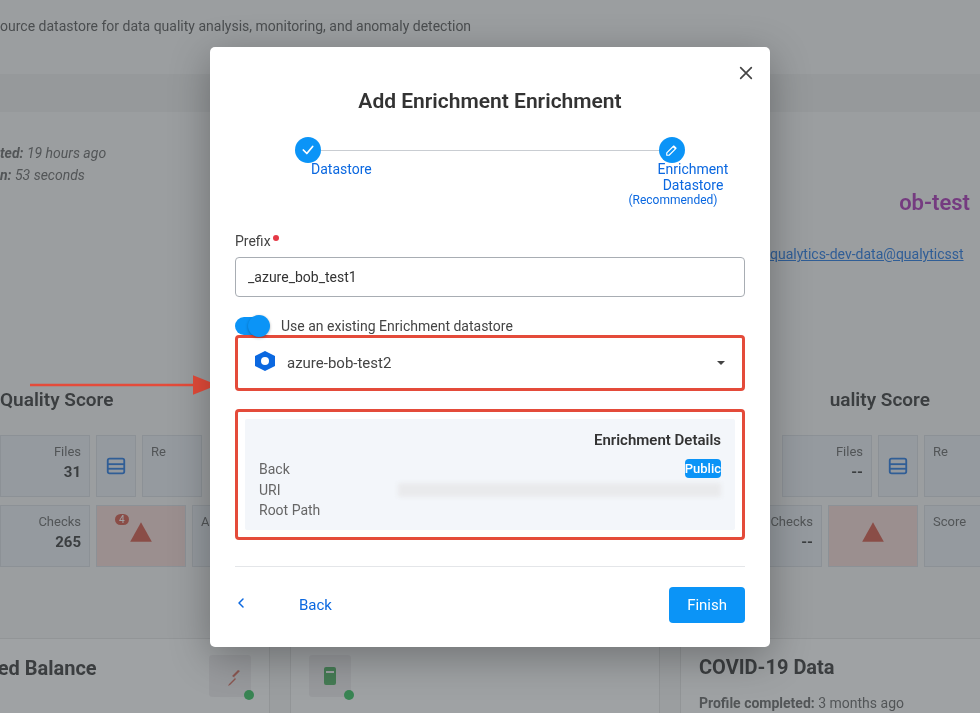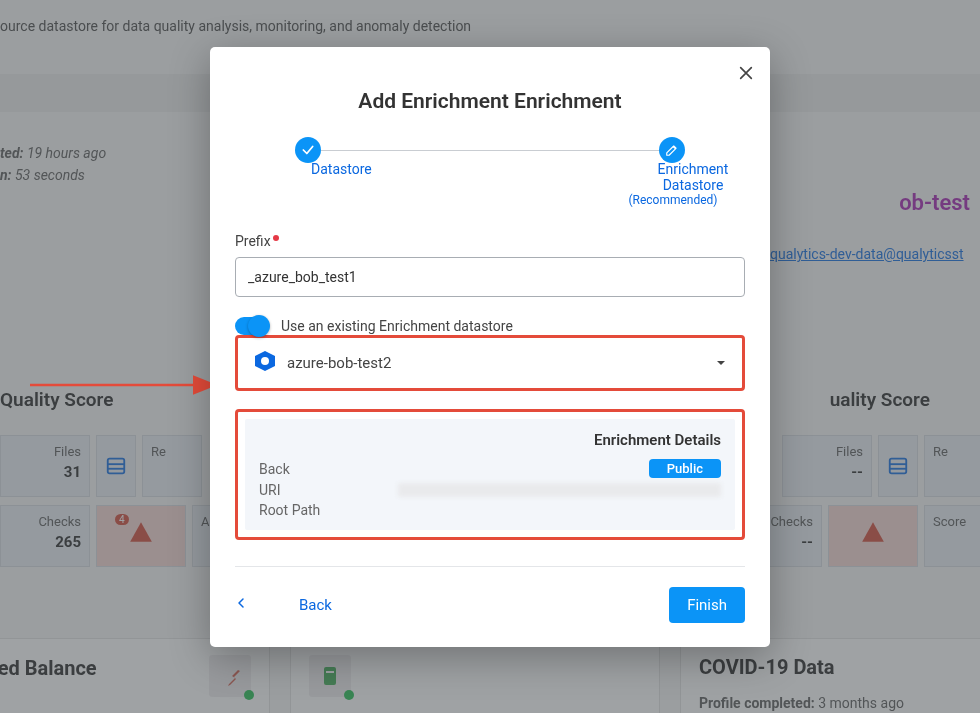--- a/index.html
+++ b/index.html
@@ -397,21 +397,21 @@
     }
 
     .detail-label {
       font-size: 14px;
       color: #666;
     }
 
     .badge-public {
       background: #0b94f7;
       color: #fff;
-      padding: 2px 18px;
+      padding: 2px 0;
       font-size: 13px;
       border-radius: 4px;
       font-weight: 500;
     }
 
     .blur-bar {
       background: #e9eaec;
       height: 14px;
       width: 70%;
       margin-left: auto;

